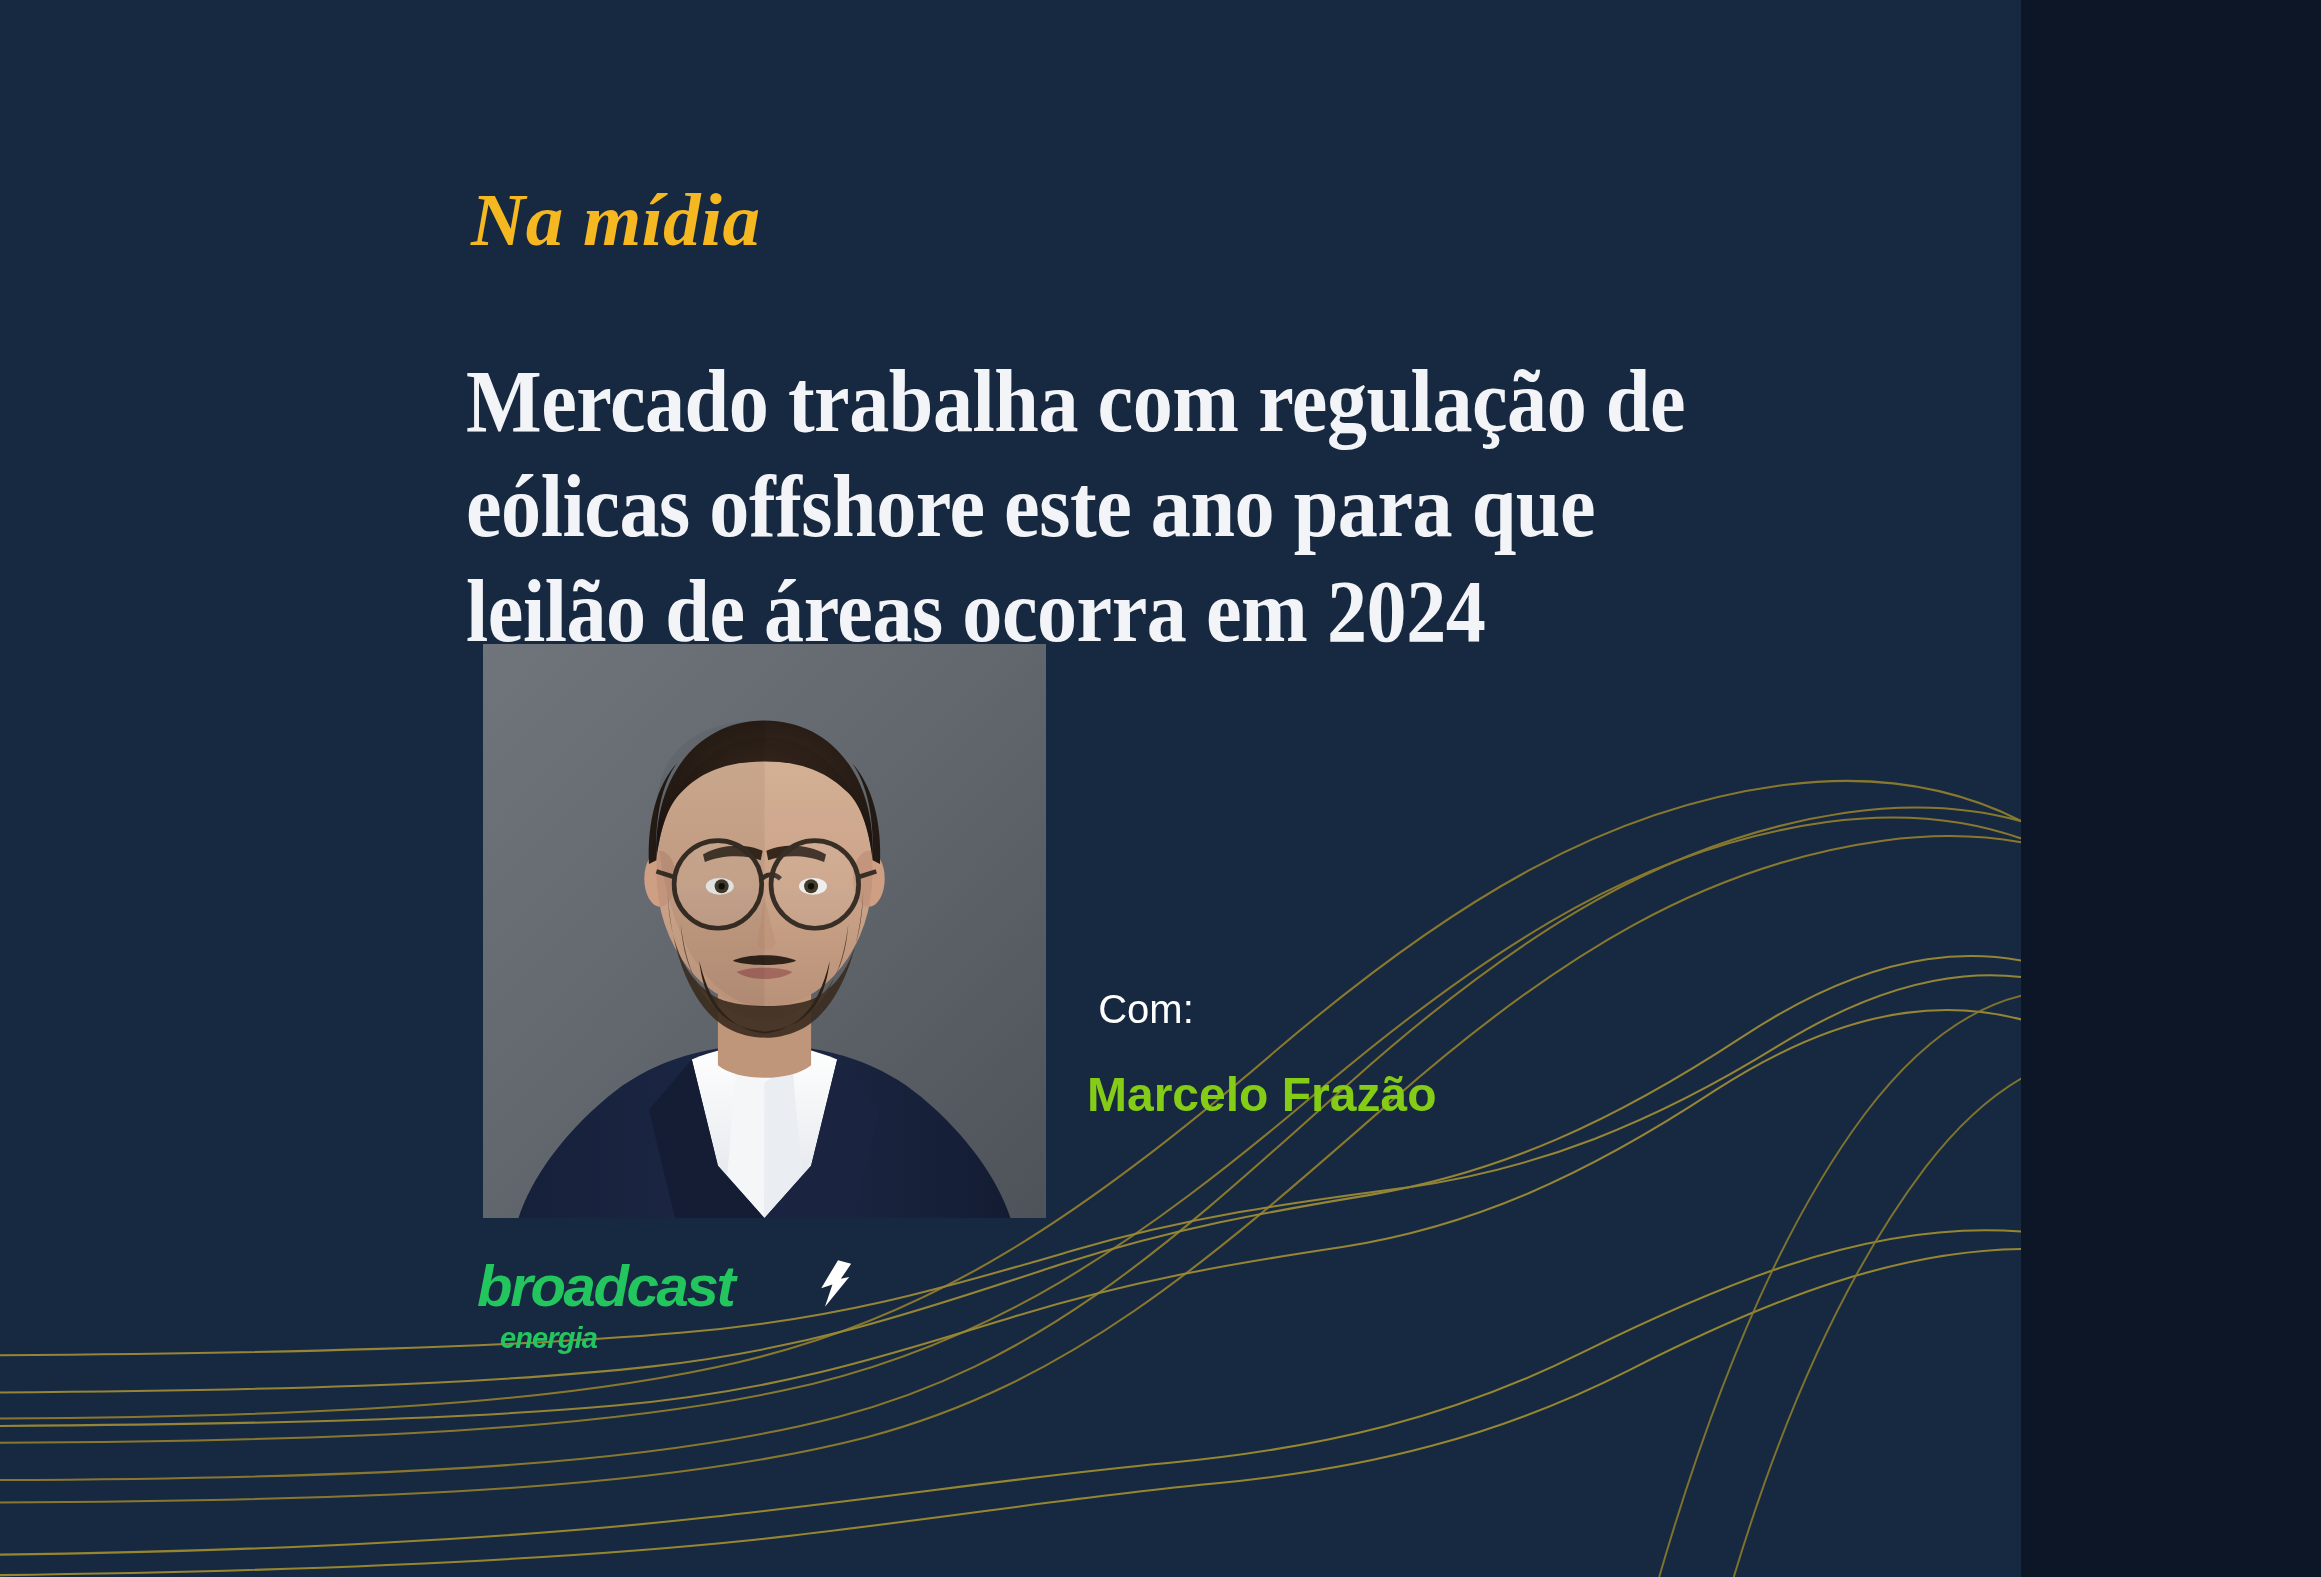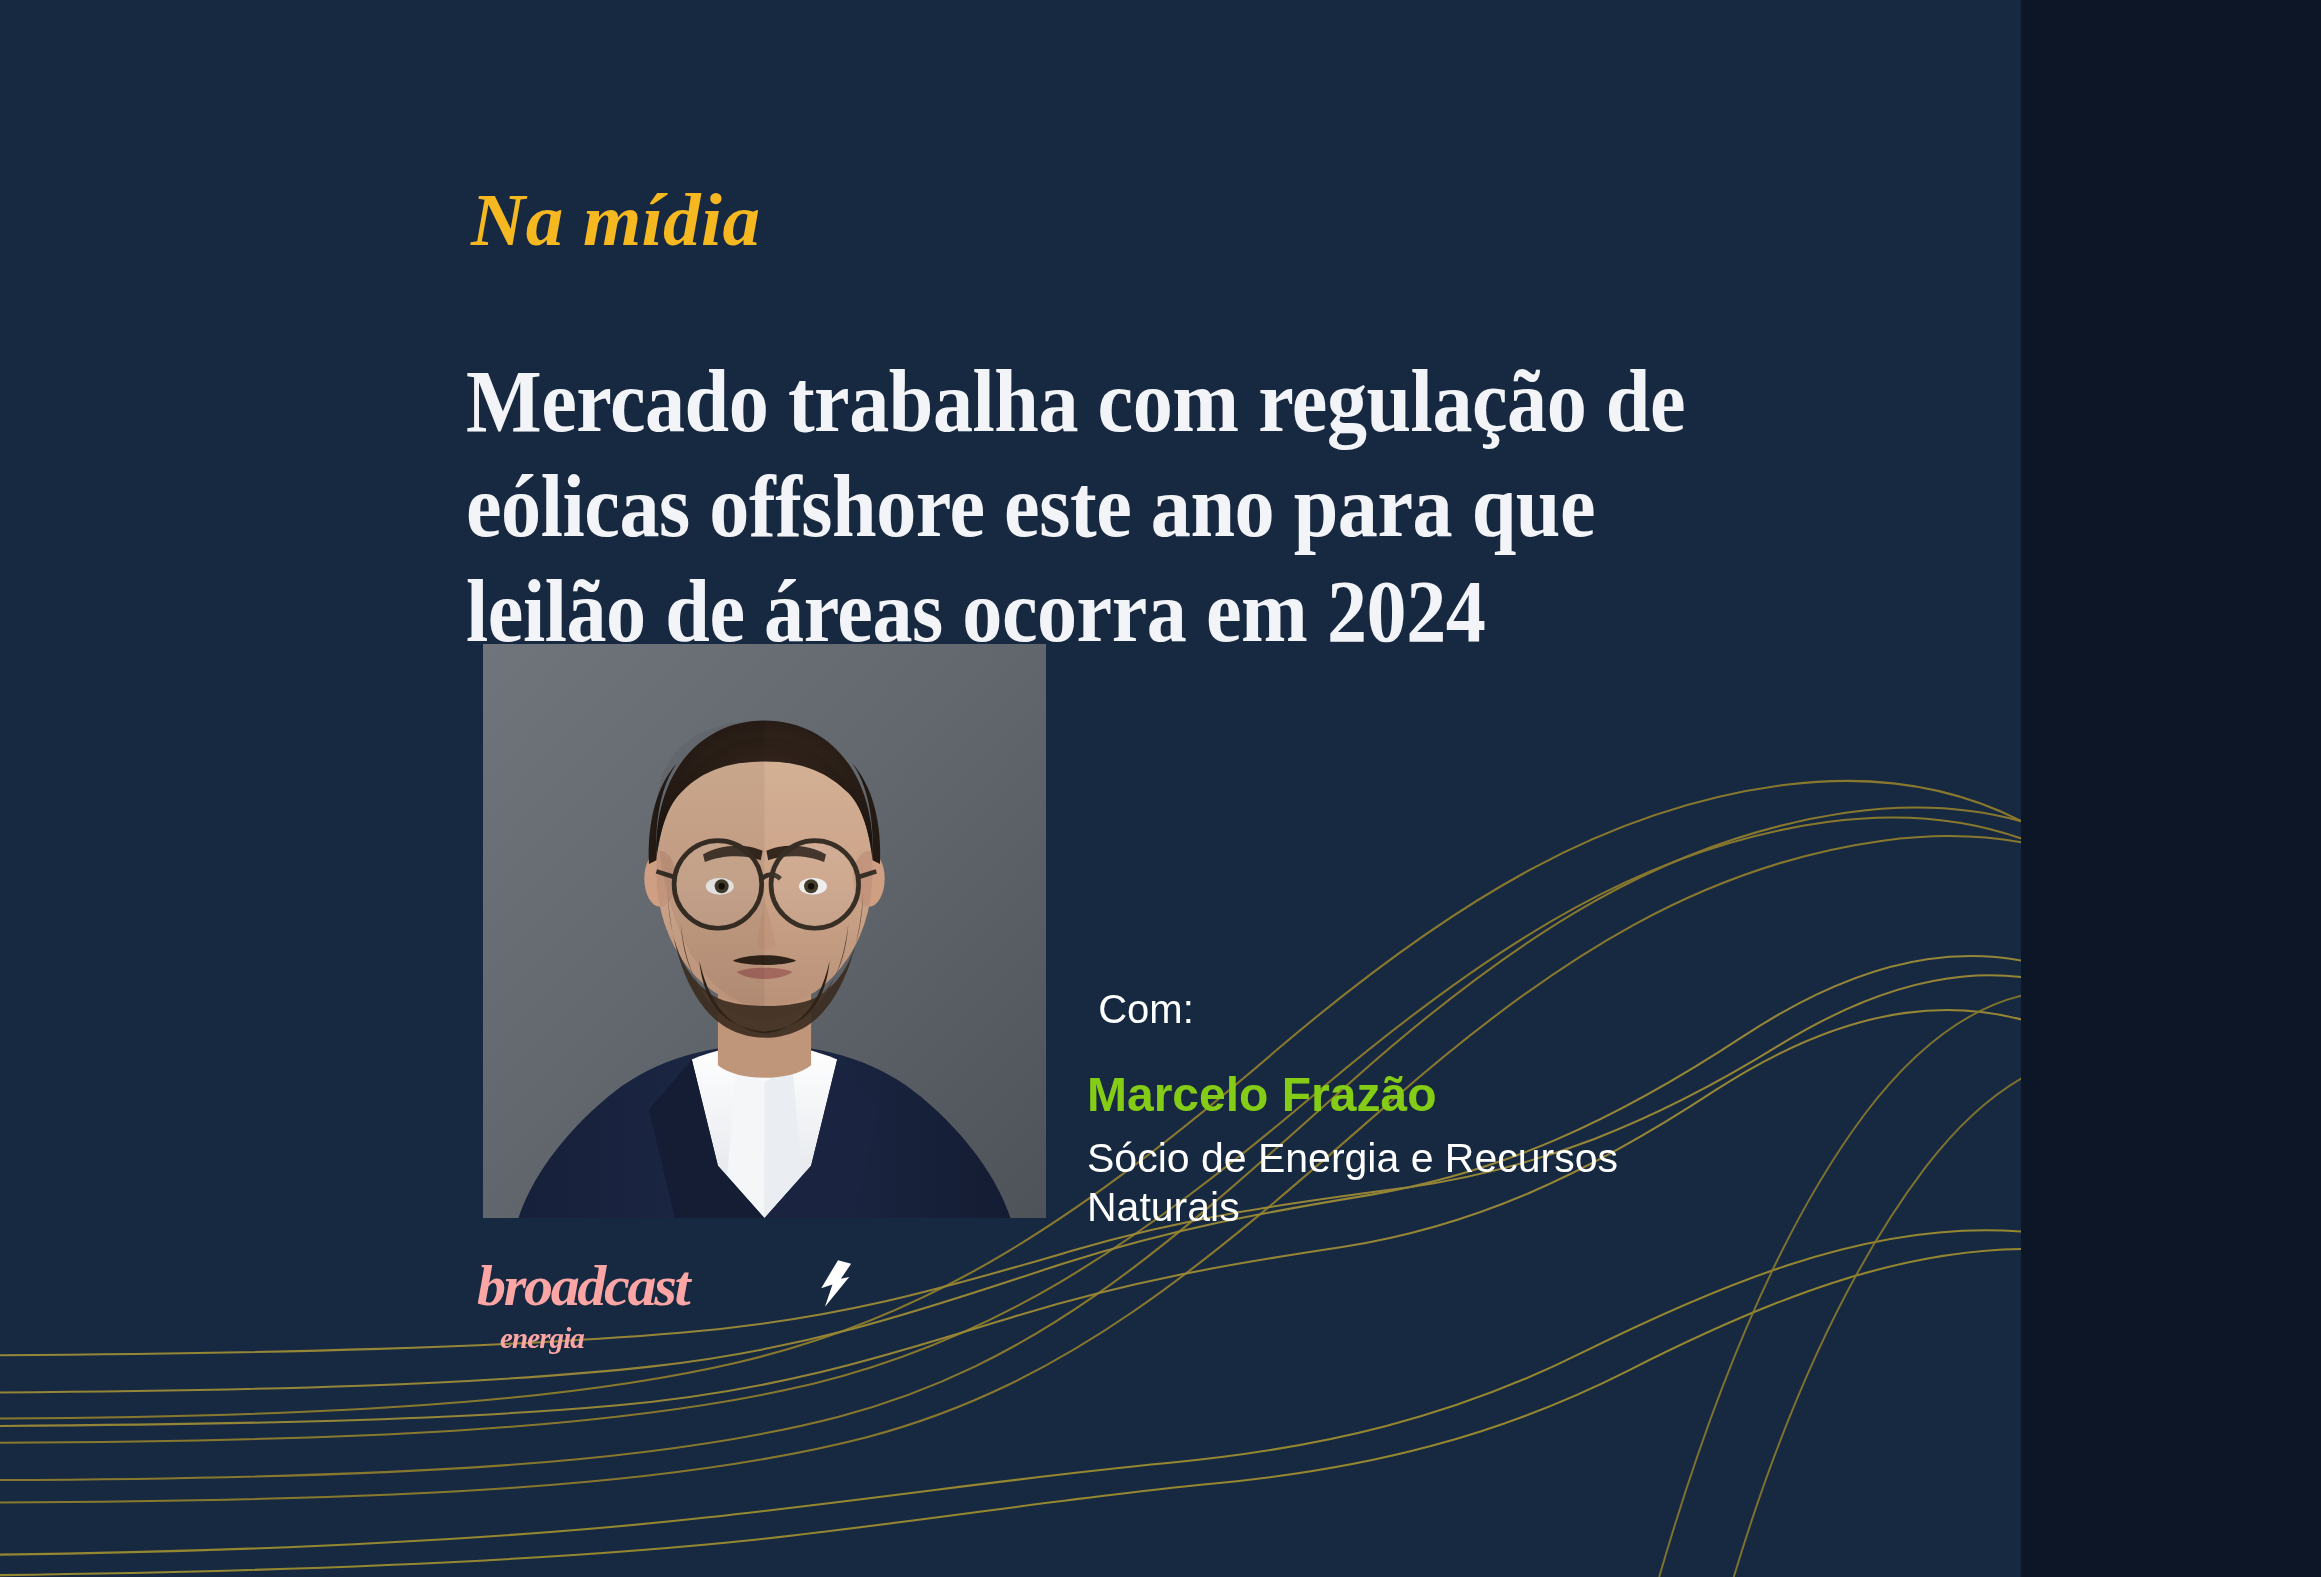--- a/index.html
+++ b/index.html
@@ -99,23 +99,22 @@
   #logo {
     position: absolute;
     left: 477px;
     top: 1257px;
     width: 392px;
     height: 112px;
   }
   .logo-word {
     font-weight: 700;
     font-style: italic;
-    color: #fca5a5;
+    color: #22c55e;
     letter-spacing: -2.3px;
-    font-family: Liberation Serif, serif;
   }
   #logo-broadcast {
     position: absolute;
     left: 0; top: 0;
     font-size: 58px;
     line-height: 1;
   }
   #logo-energia {
     position: absolute;
     left: 23px; top: 67px;
@@ -245,21 +244,20 @@
 
         <ellipse cx="302" cy="245" rx="116" ry="145" fill="#000000" opacity="0.06"></ellipse>
         <path d="M186,180 C186,110 234,82 302,82 L302,390 C236,386 190,300 186,180 Z" fill="#000000" opacity="0.05"></path>
       </g>
     </svg>
   </div>
 
   <div id="credit">
     <div id="credit-com">Com:</div>
     <div id="credit-name">Marcelo Frazão</div>
-    <div id="credit-role">Sócio de Energia e Recursos Naturais</div>
   </div>
 
   <div id="logo">
     <div id="logo-broadcast" class="logo-word">broadcast</div>
     <svg id="logo-bolt" width="43" height="47" viewBox="0 0 46 50">
       <path d="M30,0 L44,4 L33,20 L42,18 L16,50 L24,26 L12,30 Z" fill="#ffffff"></path>
     </svg>
     <div id="logo-energia" class="logo-word">energia</div>
   </div>
 

